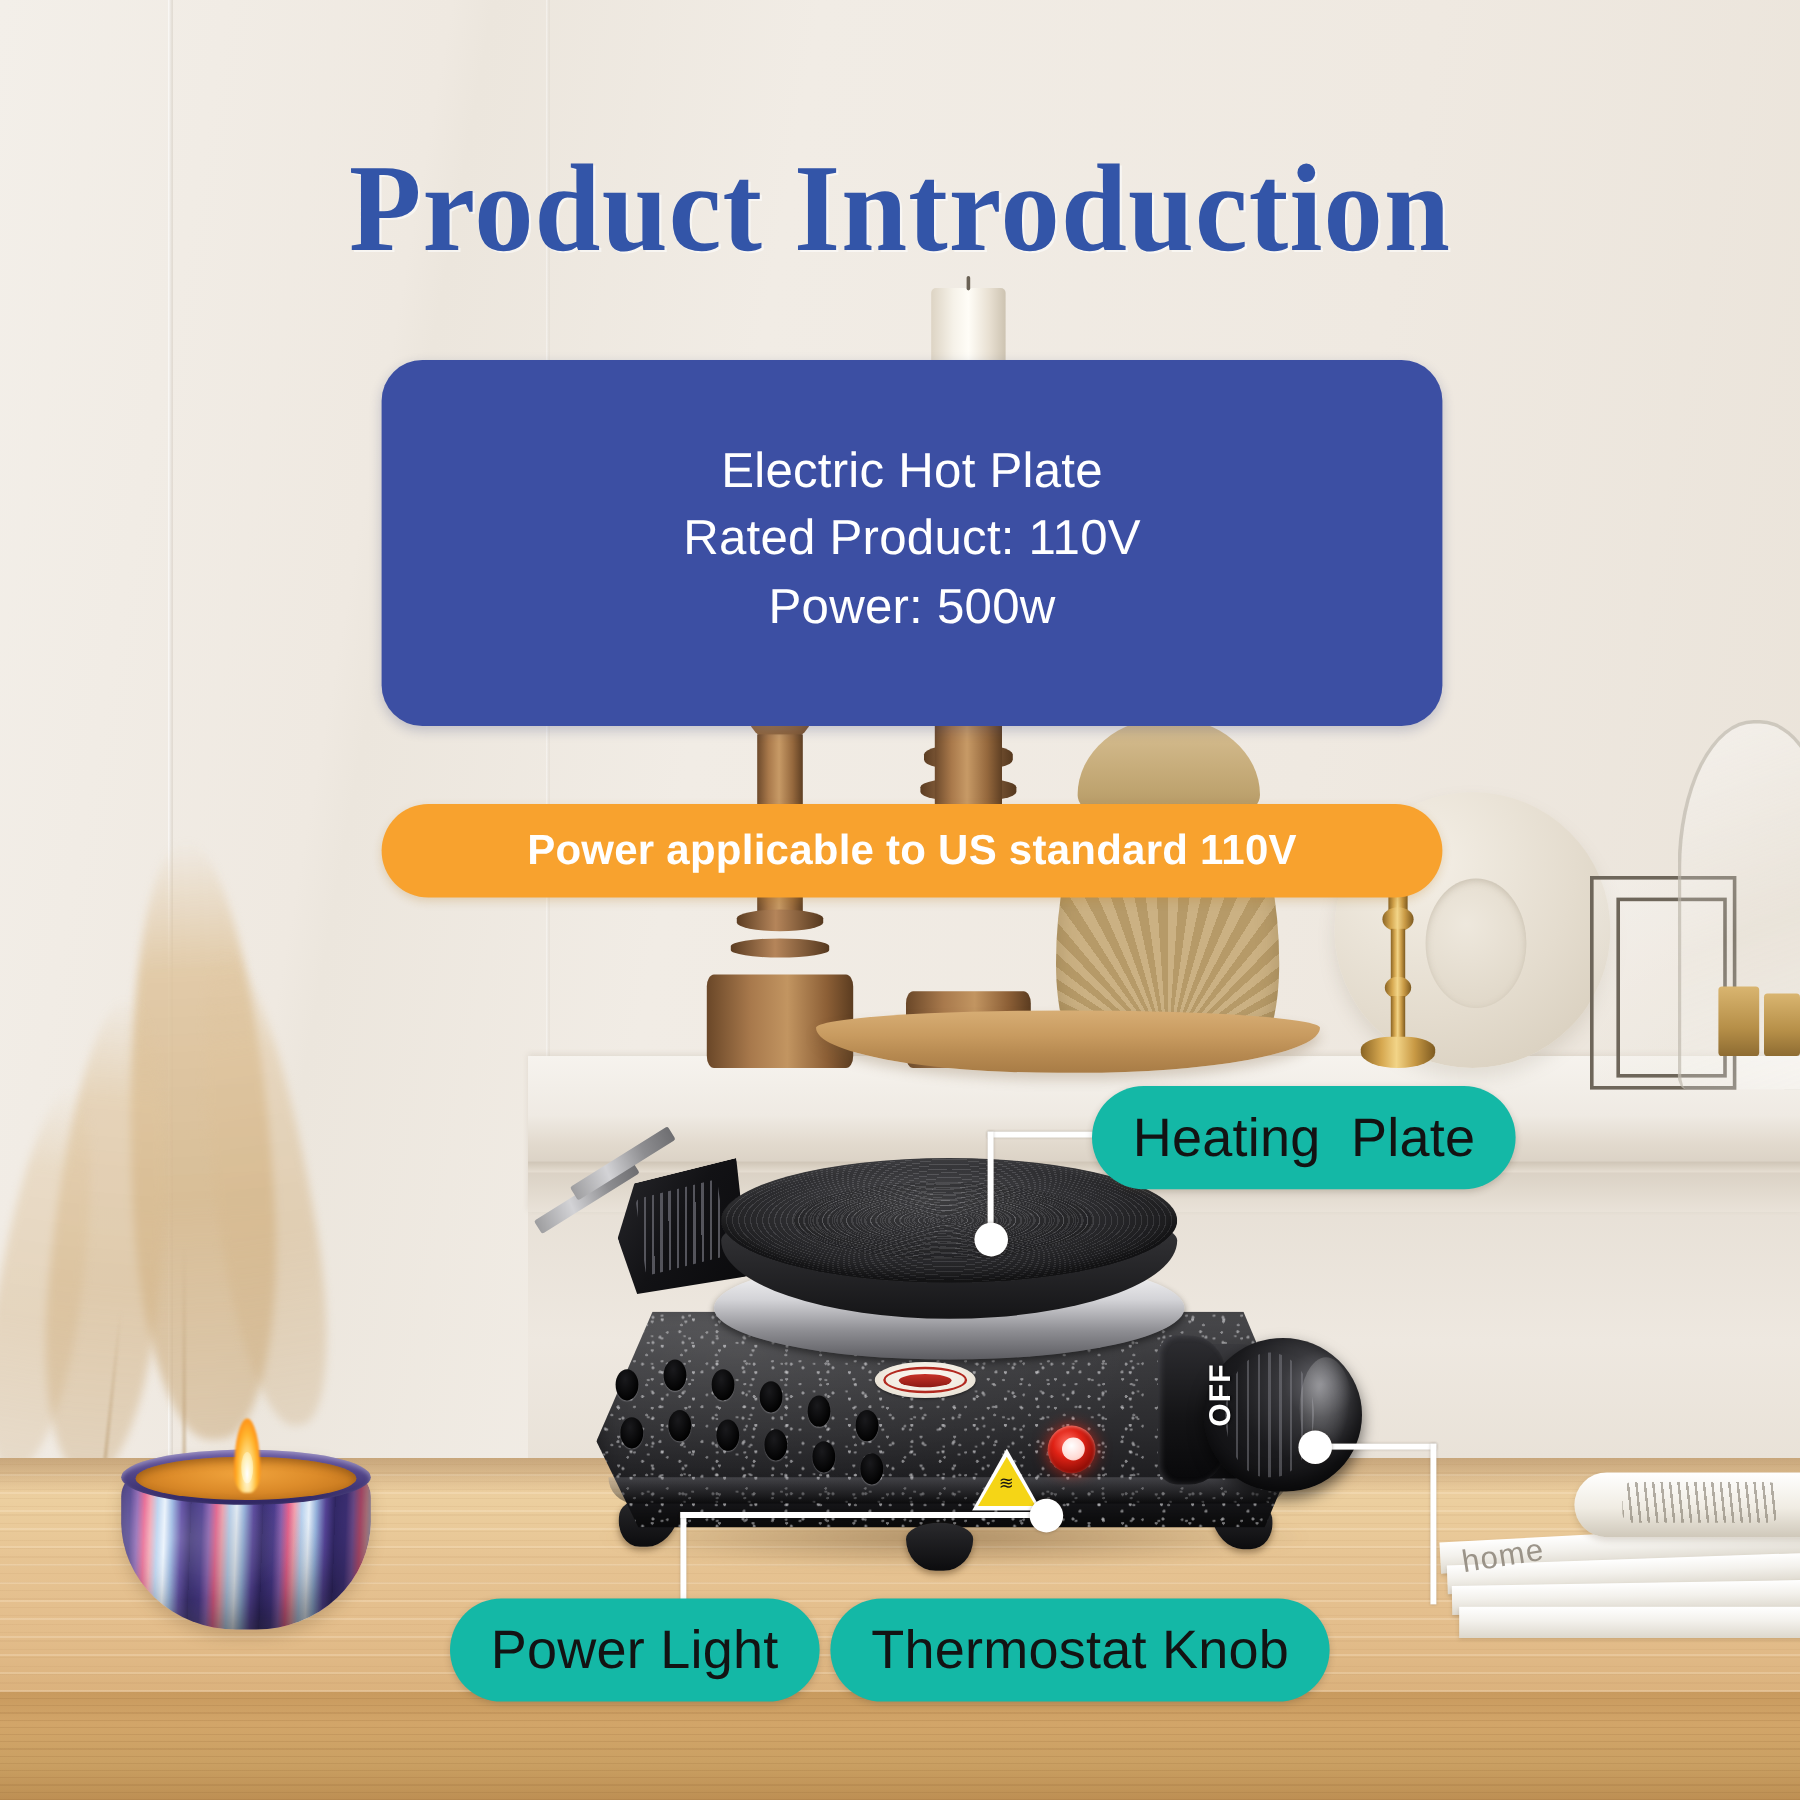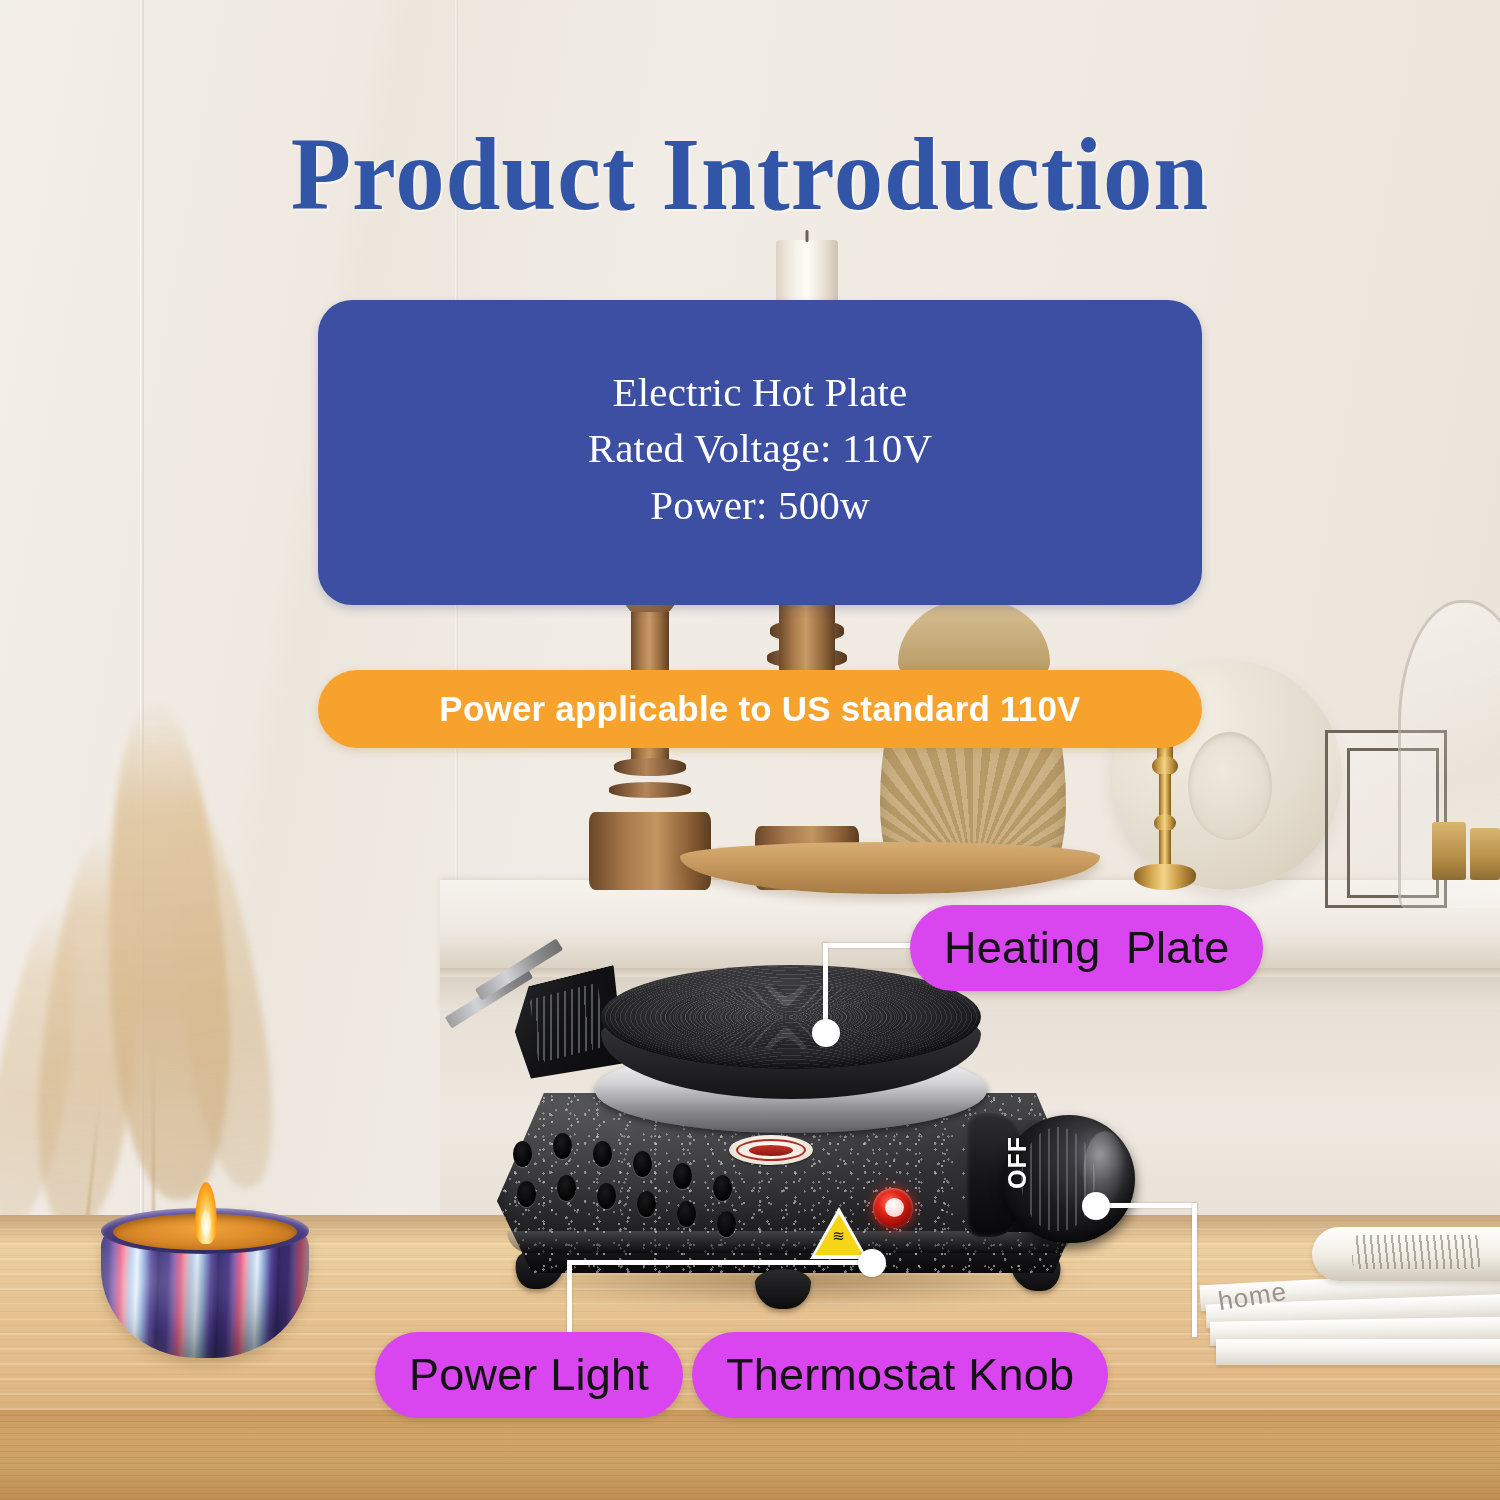--- a/index.html
+++ b/index.html
@@ -457,21 +457,21 @@
     position: absolute; left: 318px; top: 300px; width: 884px; height: 305px;
     background: #3c4fa3;
     border-radius: 34px;
     color: #ffffff;
     display: flex; flex-direction: column;
     align-items: center; justify-content: center;
     padding: 10px 0 18px;
     box-shadow: 0 4px 10px rgba(40,55,115,.22);
   }
   .info-box .line {
-    font-family: Liberation Serif, serif;
+    font-family: Liberation Sans, sans-serif;
     font-size: 41px;
     line-height: 1.38;
     letter-spacing: .2px;
     white-space: pre;
   }
 
   .banner {
     position: absolute; left: 318px; top: 670px; width: 884px; height: 78px;
     background: #f8a22e;
     border-radius: 39px;
@@ -483,21 +483,21 @@
     font-weight: 700;
     font-size: 35px;
     color: #ffffff;
     letter-spacing: .2px;
     white-space: pre;
   }
 
   
   .pill {
     position: absolute;
-    background: #d946ef;
+    background: #14b8a6;
     border-radius: 48px;
     display: flex; align-items: center; justify-content: center;
     padding: 0 34px;
     box-shadow: 0 2px 6px rgba(70,55,35,.22);
   }
   .pill span {
     font-family: "Liberation Sans", sans-serif;
     font-size: 45px;
     color: #131313;
     letter-spacing: .2px;
@@ -674,21 +674,21 @@
     </div>
 
     <div class="foot f2"></div>
   </div>
 </div>
 
 <div class="title">Product Introduction</div>
 
 <div class="info-box">
   <div class="line">Electric Hot Plate</div>
-  <div class="line">Rated Voltage: 110V</div>
+  <div class="line">Rated Product: 110V</div>
   <div class="line">Power: 500w</div>
 </div>
 
 <div class="banner">
   <span>Power applicable to US standard 110V</span>
 </div>
 
 <div class="conn conn-h1"></div>
 <div class="conn conn-h2"></div>
 <div class="dot dot-h"></div>

